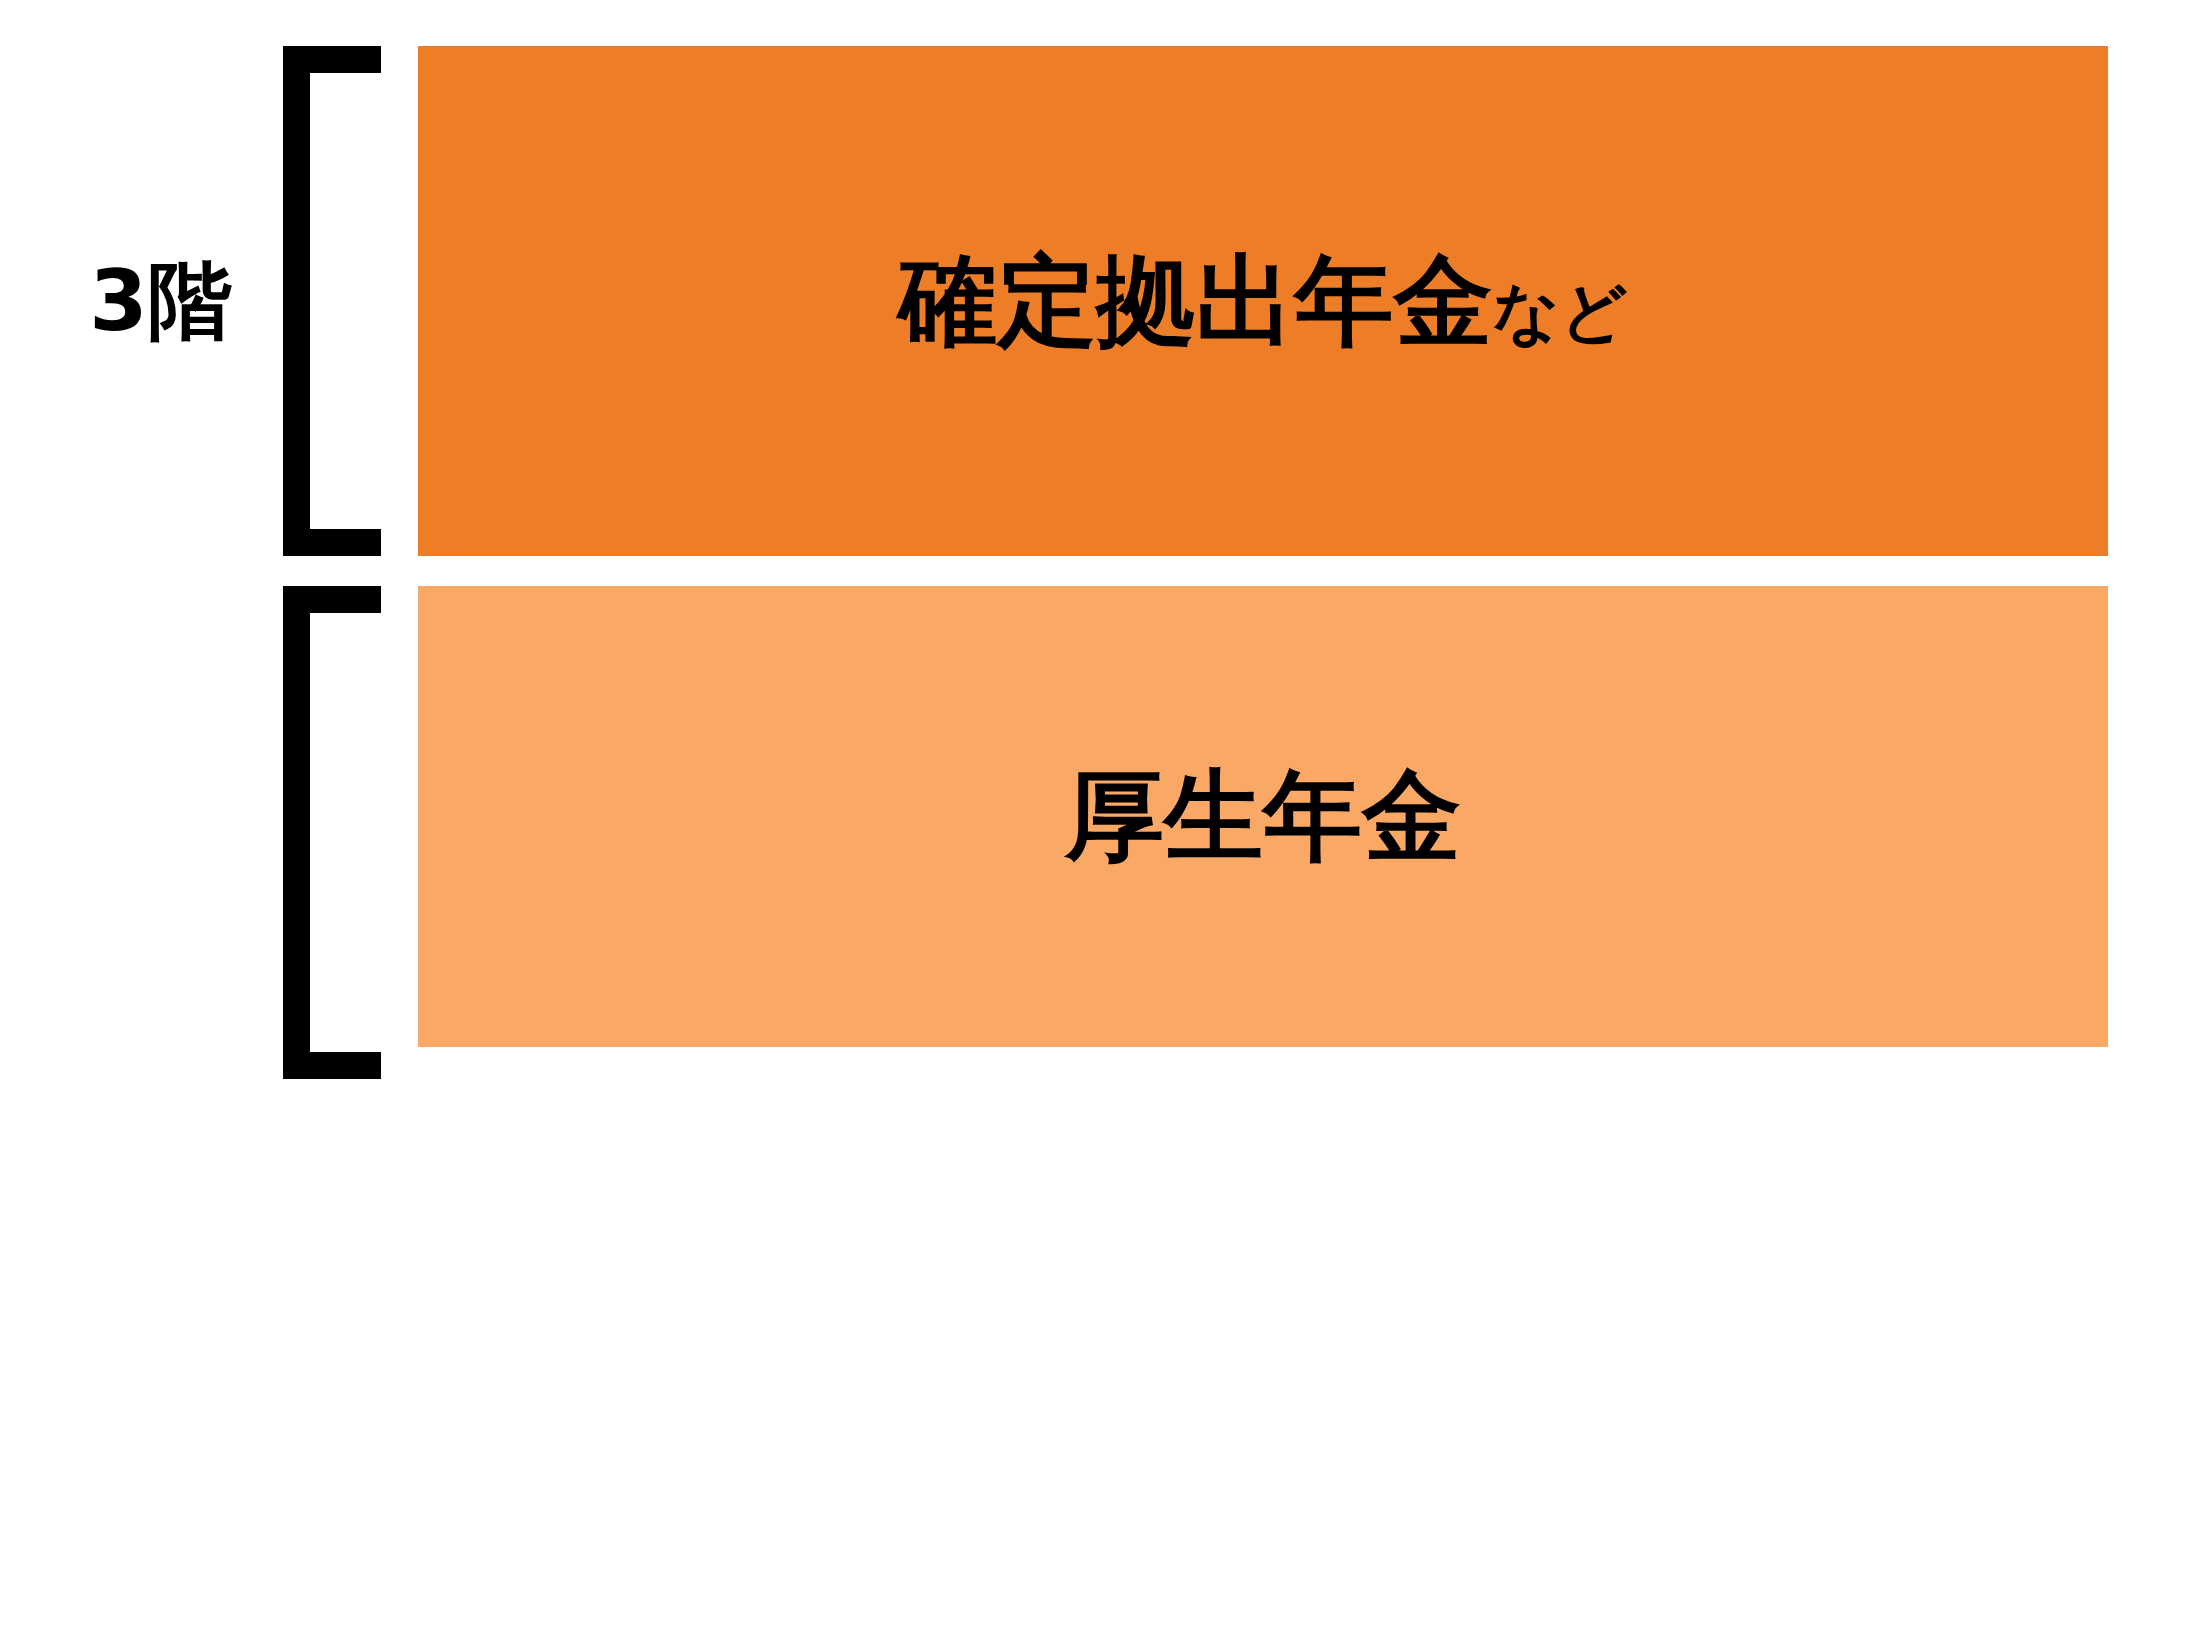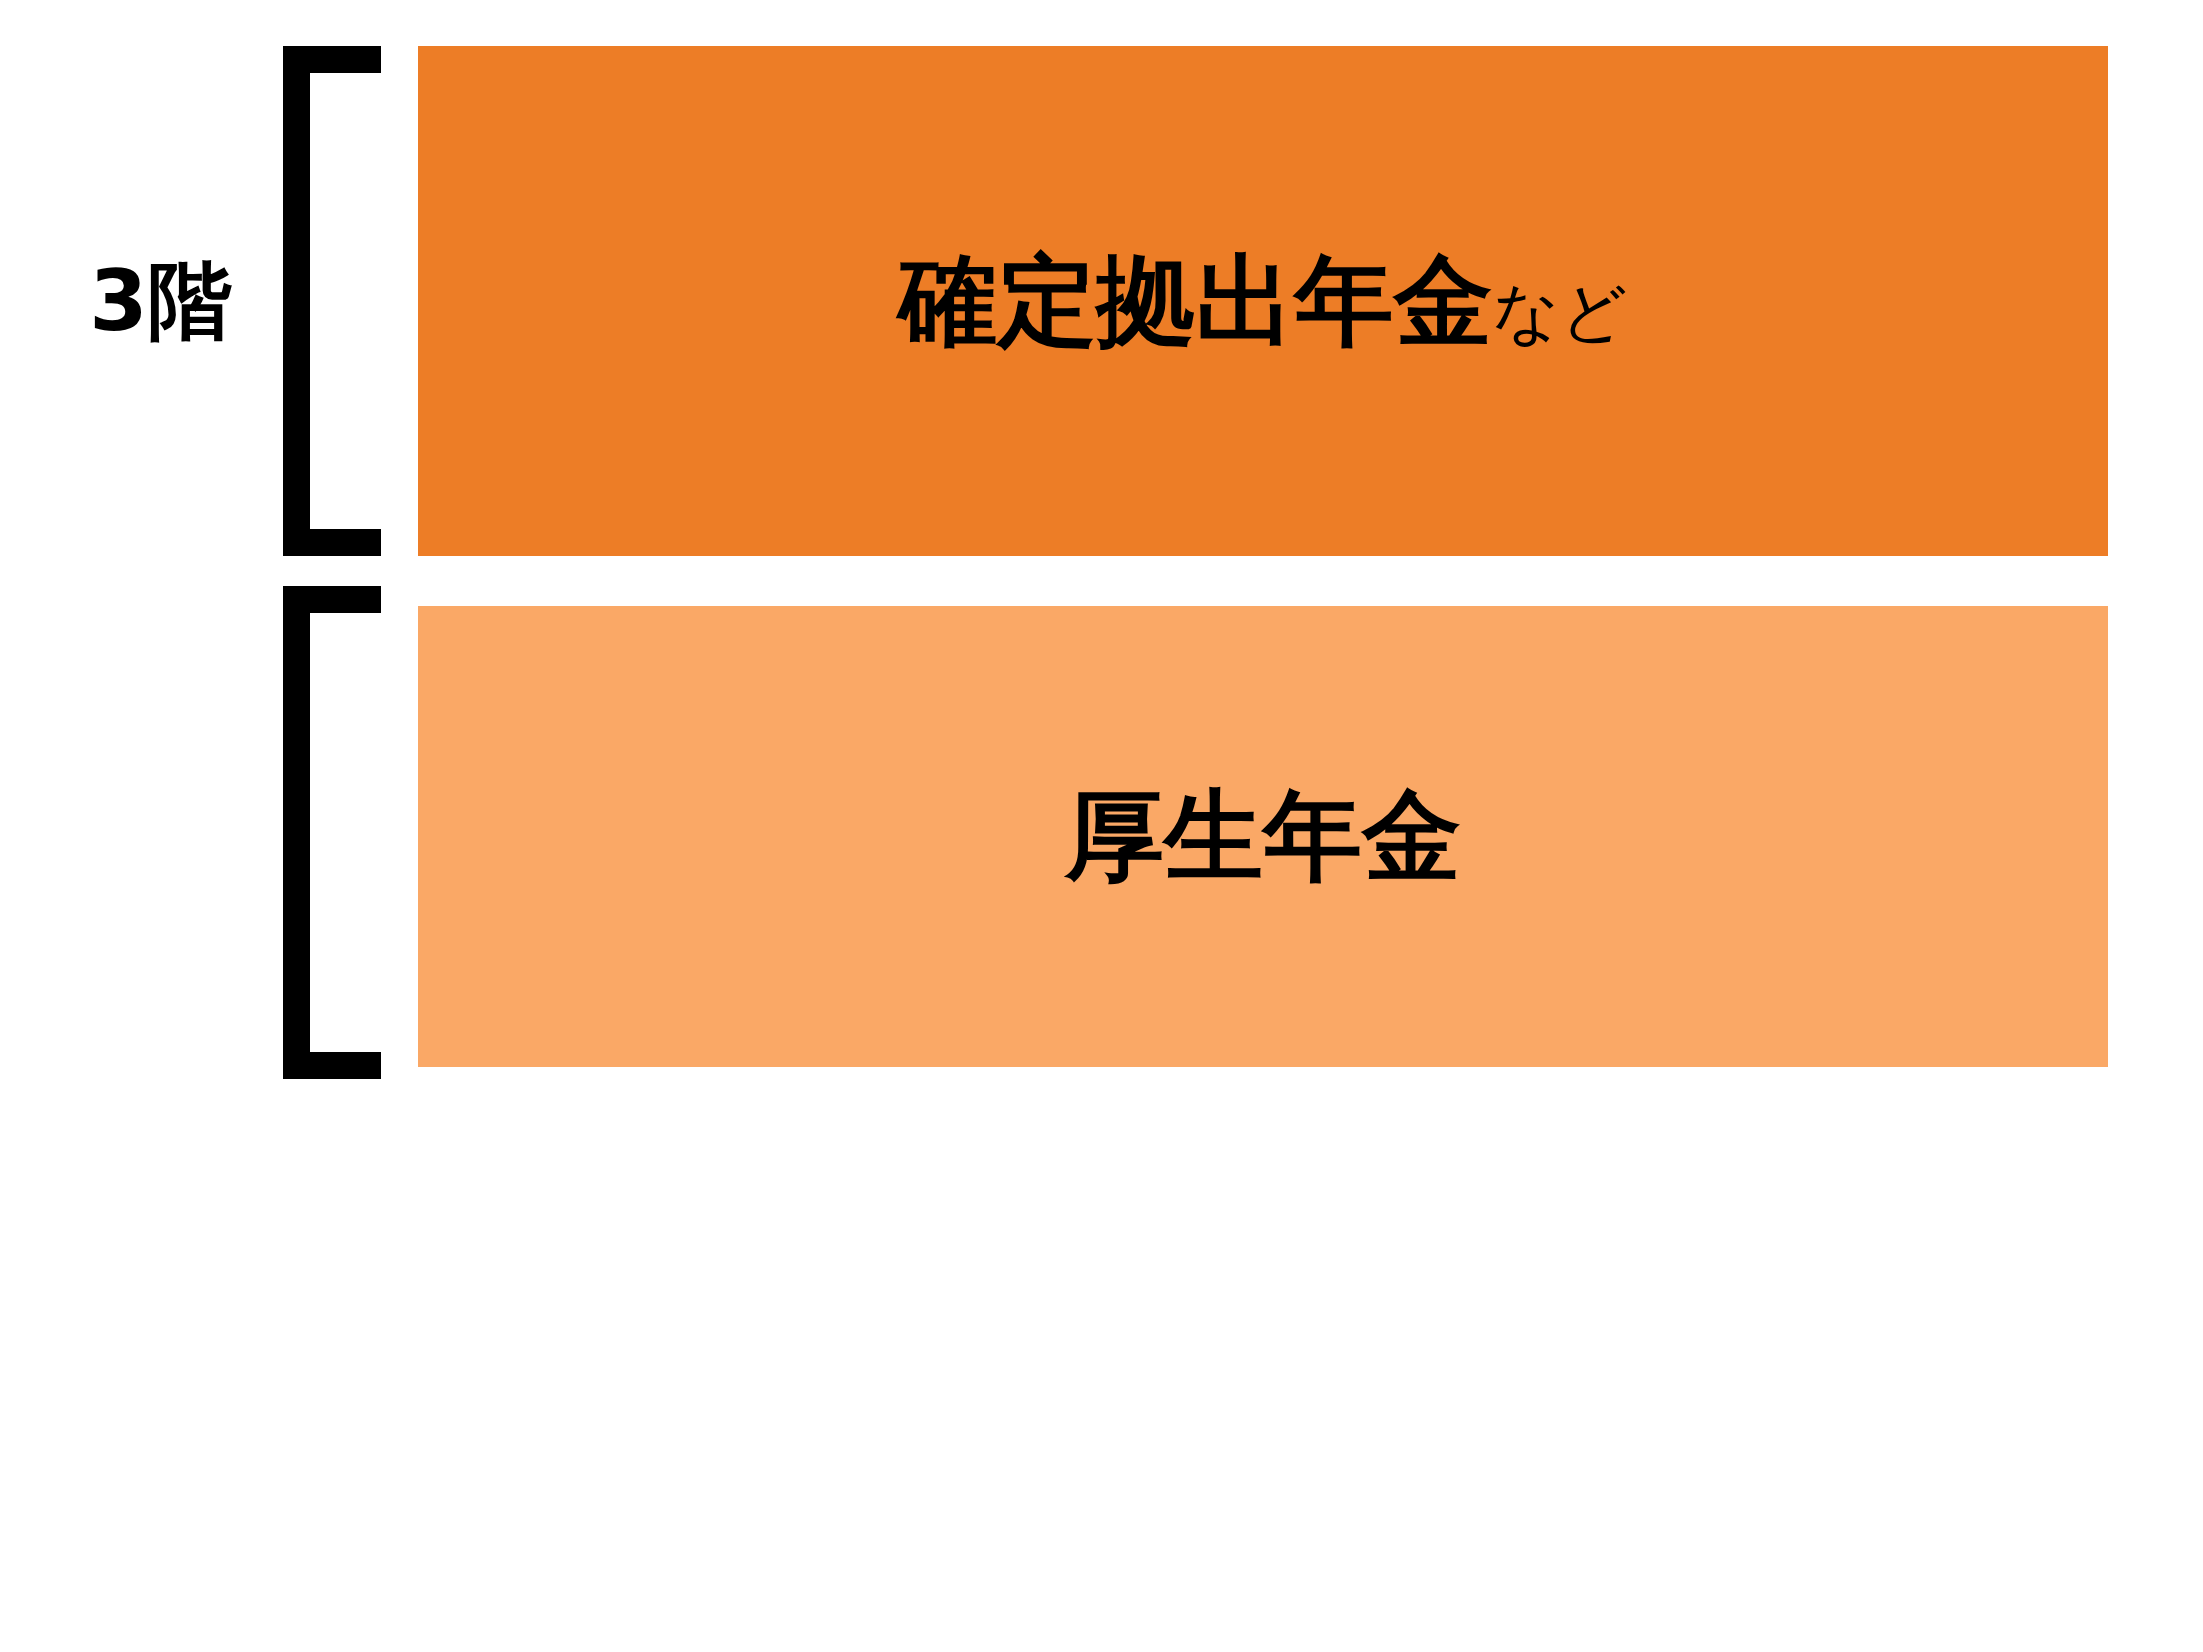--- a/index.html
+++ b/index.html
@@ -74,21 +74,21 @@
     white-space: nowrap;
   }
 
   .line-main {
     font-size: 99px;
   }
 
   
   .suffix {
     font-size: 66px;
-    font-weight: 400;
+    font-weight: 700;
   }
 
   
   #tier-3 { top: 46px;   height: 510px; }
   #tier-3 .bracket { top: 0;    height: 510px; }
   #tier-3 .band    { top: 0;    height: 510px; }
   #tier-3 .tier-label { top: 213px; }
 
   #tier-2 { top: 586px;  height: 493px; }
   #tier-2 .bracket { top: 0;    height: 493px; }
@@ -114,21 +114,21 @@
       <div class="band-line line-main">
         <span>確定拠出年金</span><span class="suffix">など</span>
       </div>
     </div>
   </div>
 
   <div class="tier" id="tier-2">
 
     <div class="bracket" style="border-left-color: rgb(0, 0, 0); border-top-color: rgb(0, 0, 0); border-bottom-color: rgb(0, 0, 0);"></div>
 
-    <div class="band" id="band-2" style="background: rgb(250, 168, 102); margin-top: 20px;">
+    <div class="band" id="band-2" style="background: rgb(250, 168, 102);">
       <div class="band-line line-main">
         <span>厚生年金</span>
       </div>
     </div>
   </div>
 
 
 </div>
 
 

